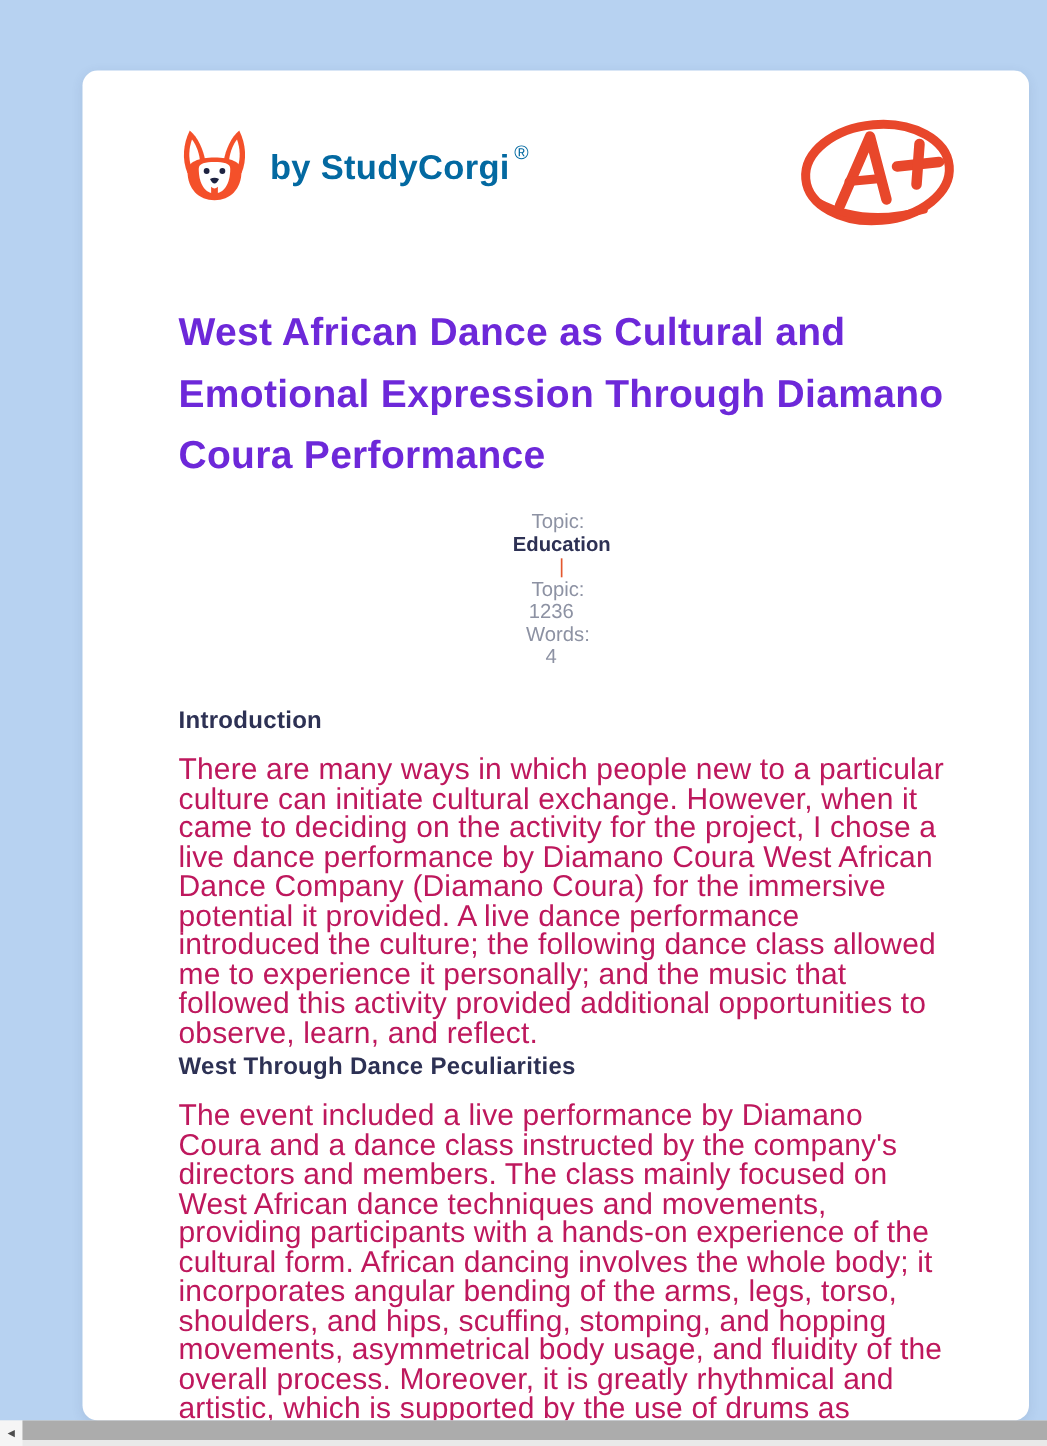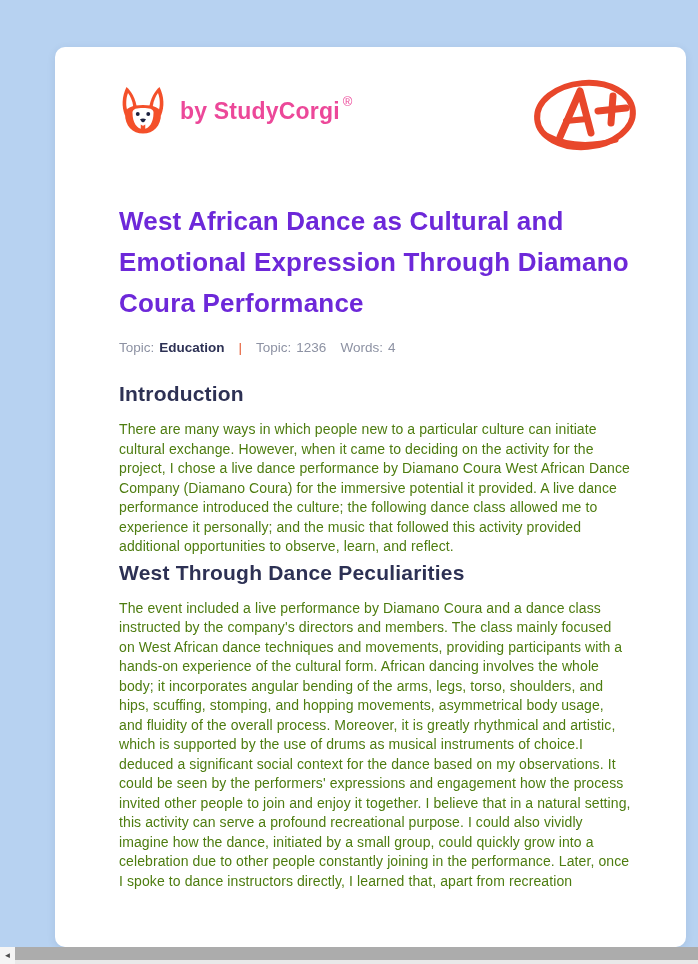--- a/index.html
+++ b/index.html
@@ -31,21 +31,21 @@
   }
   .brand {
     display: flex;
     align-items: center;
     gap: 13px;
     margin-top: 8px;
   }
   .brand-text {
     font-size: 23px;
     font-weight: 700;
-    color: #ec4899;
+    color: #0369a1;
     letter-spacing: 0.2px;
     white-space: nowrap;
     text-align: center;
   }
   .brand-reg {
     font-size: 13px;
     font-weight: 400;
     vertical-align: super;
     position: relative;
     top: -4px;
@@ -61,43 +61,44 @@
     letter-spacing: 0.2px;
   }
   .meta-row {
     margin-top: 16px;
     margin-bottom: 27px;
     font-size: 13.5px;
     color: #8d92a3;
     display: flex;
     align-items: center;
     white-space: nowrap;
+    flex-direction: column;
   }
   .meta-row .lbl { margin-right: 5px; }
   .meta-topic {
     color: #2d3154;
     font-weight: 700;
     text-align: right;
   }
   .meta-pipe {
     color: #e4572e;
     margin: 0 14px;
   }
   .meta-val { margin-right: 14px; }
   h2.section-heading {
-    font-size: 21px;
+    font-size: 16px;
     font-weight: 700;
     color: #2d3154;
     letter-spacing: 0.2px;
     margin: 4px 0 14px 0;
   }
   p.section-body {
-    font-size: 14px;
+    font-size: 20px;
     line-height: 19.5px;
-    color: #4d7c0f;
+    color: #be185d;
     letter-spacing: 0.1px;
     margin: 0 0 3px 0;
     width: 512px;
   }
   
   .h-scrollbar {
     position: absolute;
     left: 0;
     bottom: 0;
     width: 698px;

